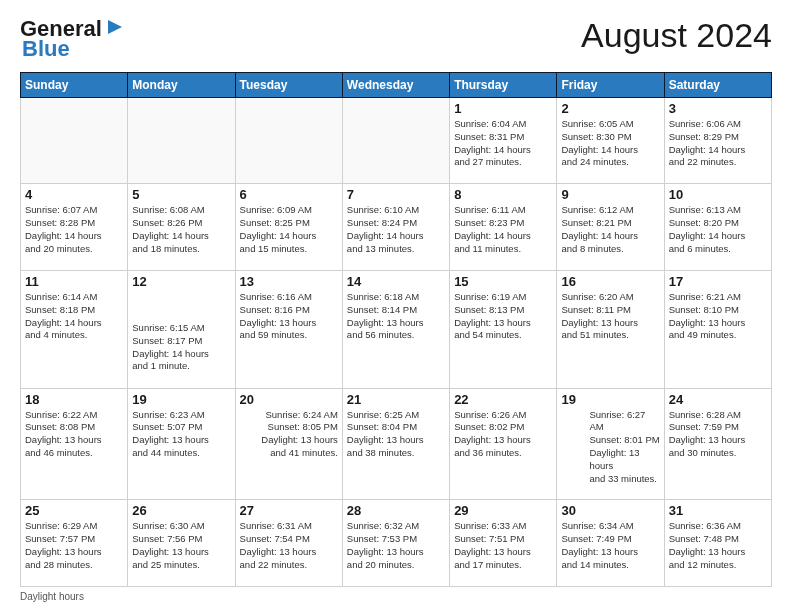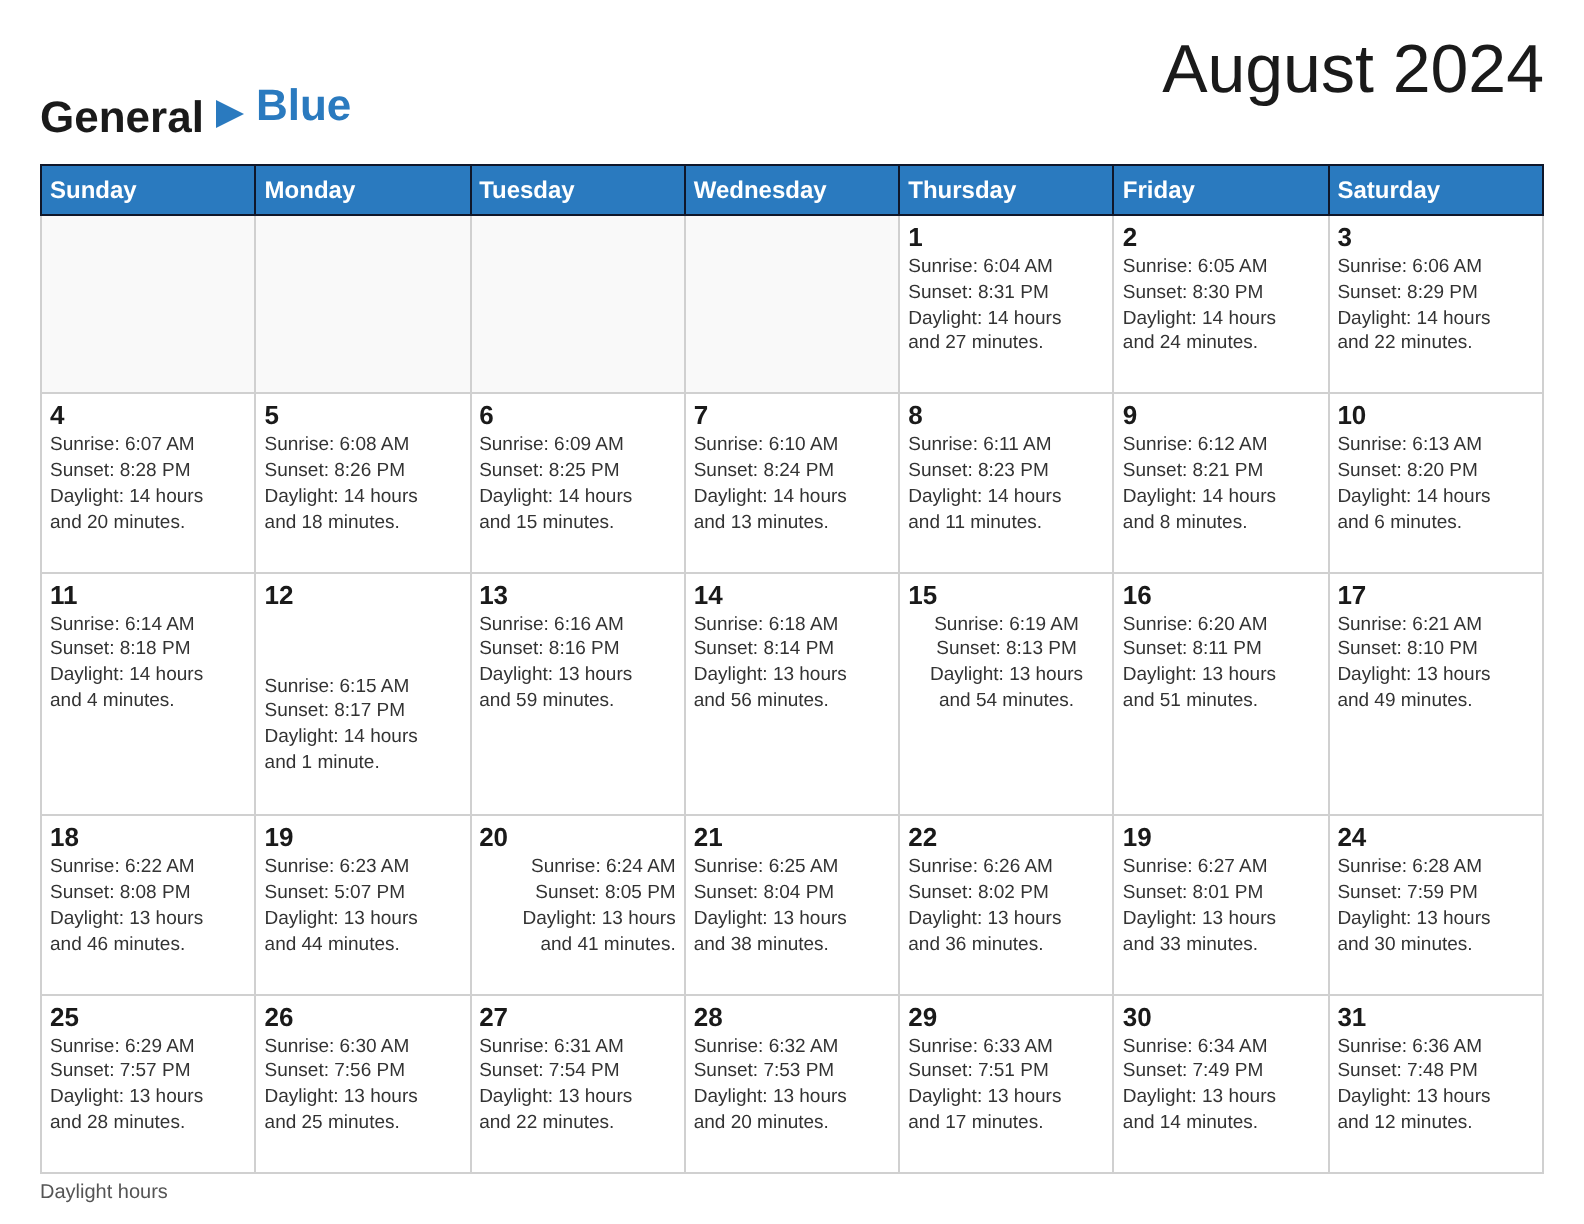--- a/index.html
+++ b/index.html
@@ -18,22 +18,22 @@
       flex-direction: column;
     }
     .header {
       display: flex;
       justify-content: space-between;
       align-items: flex-start;
       margin-bottom: 10px;
     }
     .logo {
       display: flex;
+      flex-direction: column;
       align-items: flex-start;
-      margin-top: 30px;
     }
     .title-section {
       text-align: right;
     }
     .month-year {
       font-size: 34px;
       font-weight: normal;
       color: #1a1a1a;
       margin-left: 28px;
     }
@@ -221,21 +221,21 @@
           </td>
           <td>
             <span class="day-number">14</span>
             <div class="day-info" style="white-space: pre-line;">Sunrise: 6:18 AM
 Sunset: 8:14 PM
 Daylight: 13 hours
 and 56 minutes.</div>
           </td>
           <td>
             <span class="day-number">15</span>
-            <div class="day-info" style="white-space: pre-line; text-align: center;">Sunrise: 6:19 AM
+            <div class="day-info" style="white-space: pre-line;">Sunrise: 6:19 AM
 Sunset: 8:13 PM
 Daylight: 13 hours
 and 54 minutes.</div>
           </td>
           <td>
             <span class="day-number">16</span>
             <div class="day-info" style="white-space: pre-line;">Sunrise: 6:20 AM
 Sunset: 8:11 PM
 Daylight: 13 hours
 and 51 minutes.</div>
@@ -279,21 +279,21 @@
           </td>
           <td>
             <span class="day-number">22</span>
             <div class="day-info" style="white-space: pre-line;">Sunrise: 6:26 AM
 Sunset: 8:02 PM
 Daylight: 13 hours
 and 36 minutes.</div>
           </td>
           <td>
             <span class="day-number">19</span>
-            <div class="day-info" style="white-space: pre-line;">Sunrise: 6:27 AM
+            <div class="day-info" style="white-space: pre-line; margin-left: 28px;">Sunrise: 6:27 AM
 Sunset: 8:01 PM
 Daylight: 13 hours
 and 33 minutes.</div>
           </td>
           <td>
             <span class="day-number">24</span>
             <div class="day-info" style="white-space: pre-line;">Sunrise: 6:28 AM
 Sunset: 7:59 PM
 Daylight: 13 hours
 and 30 minutes.</div>

